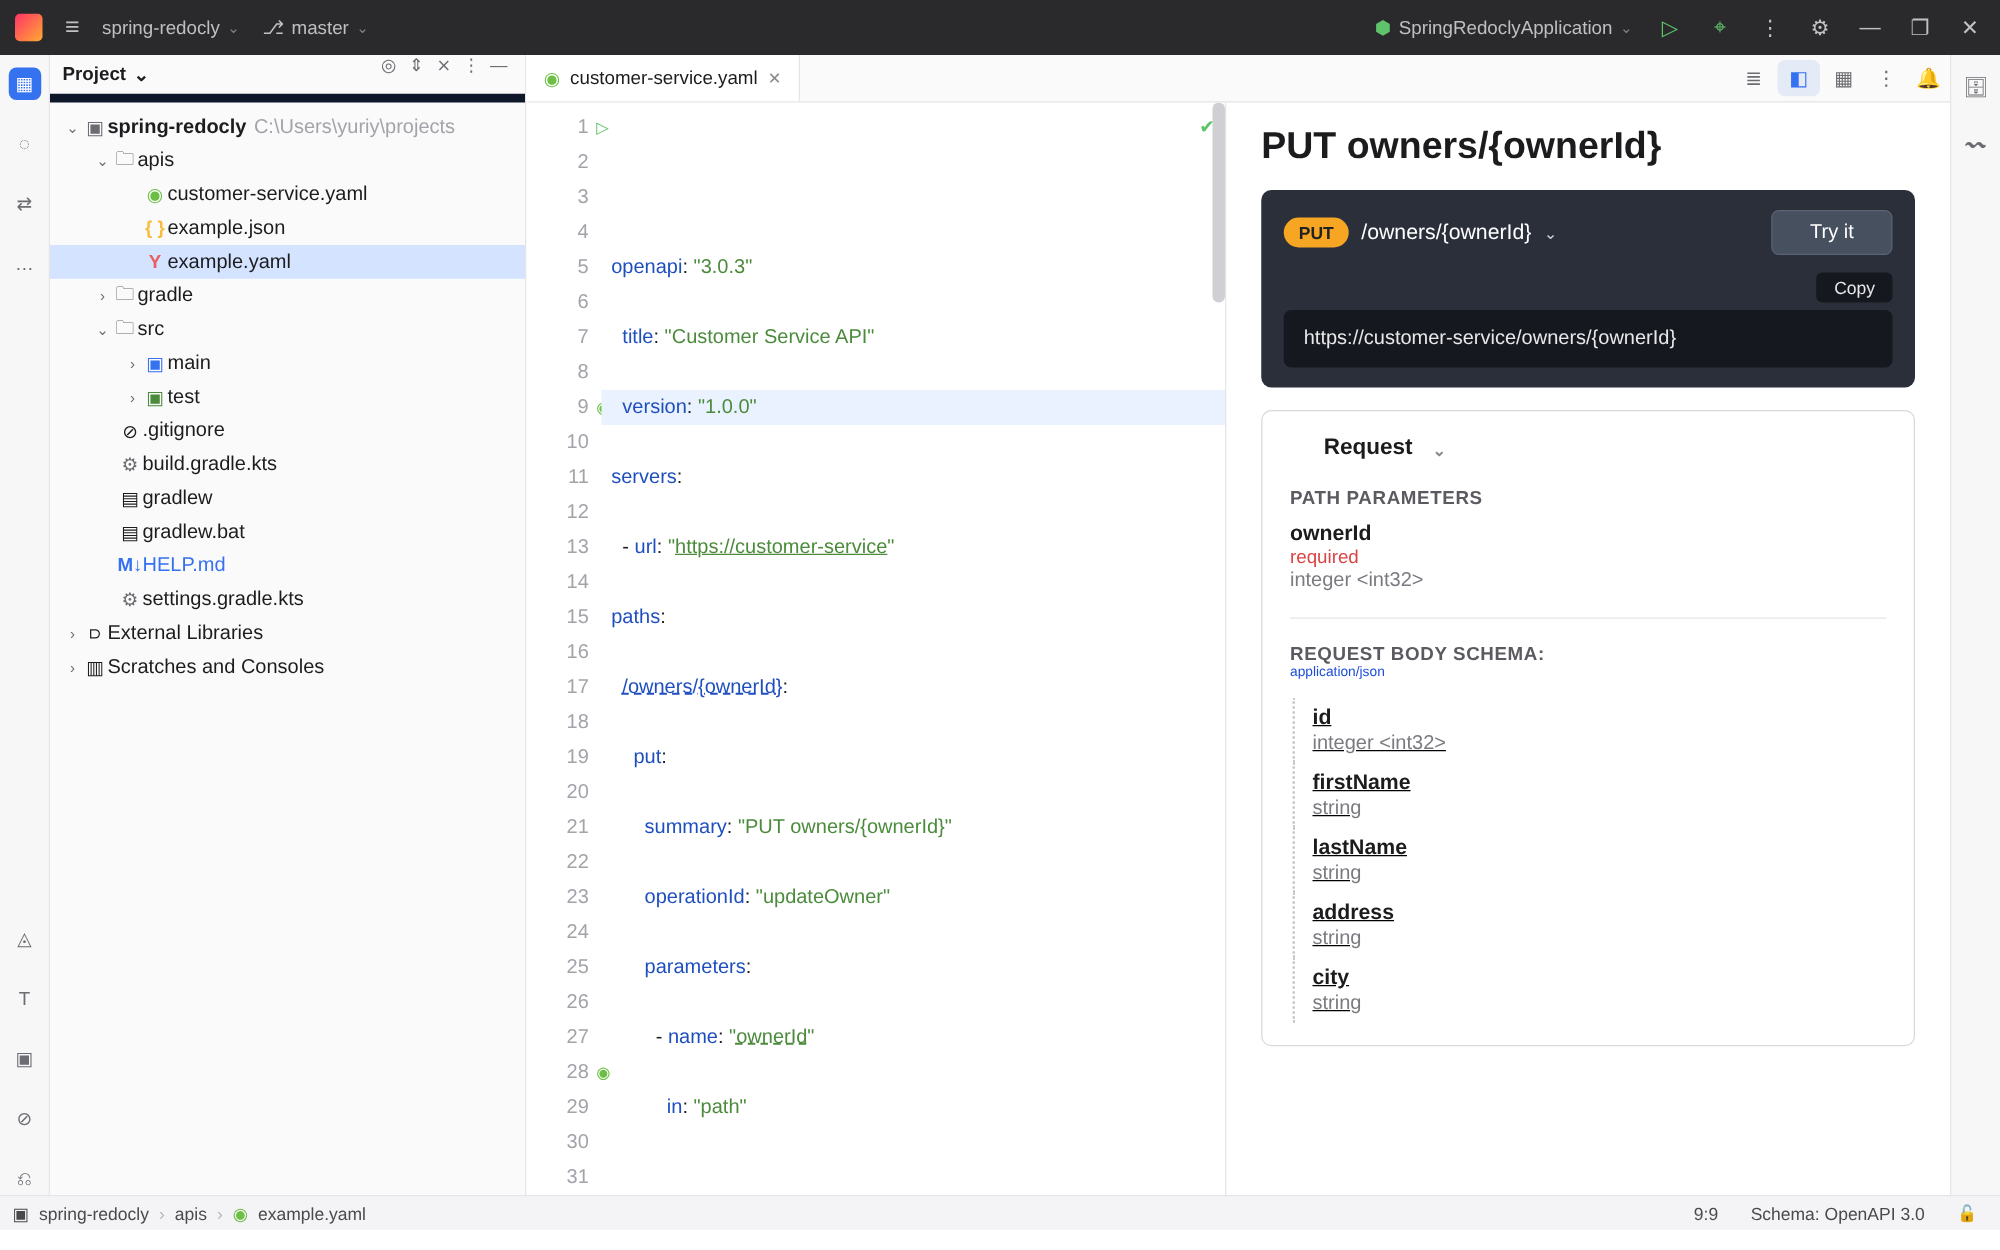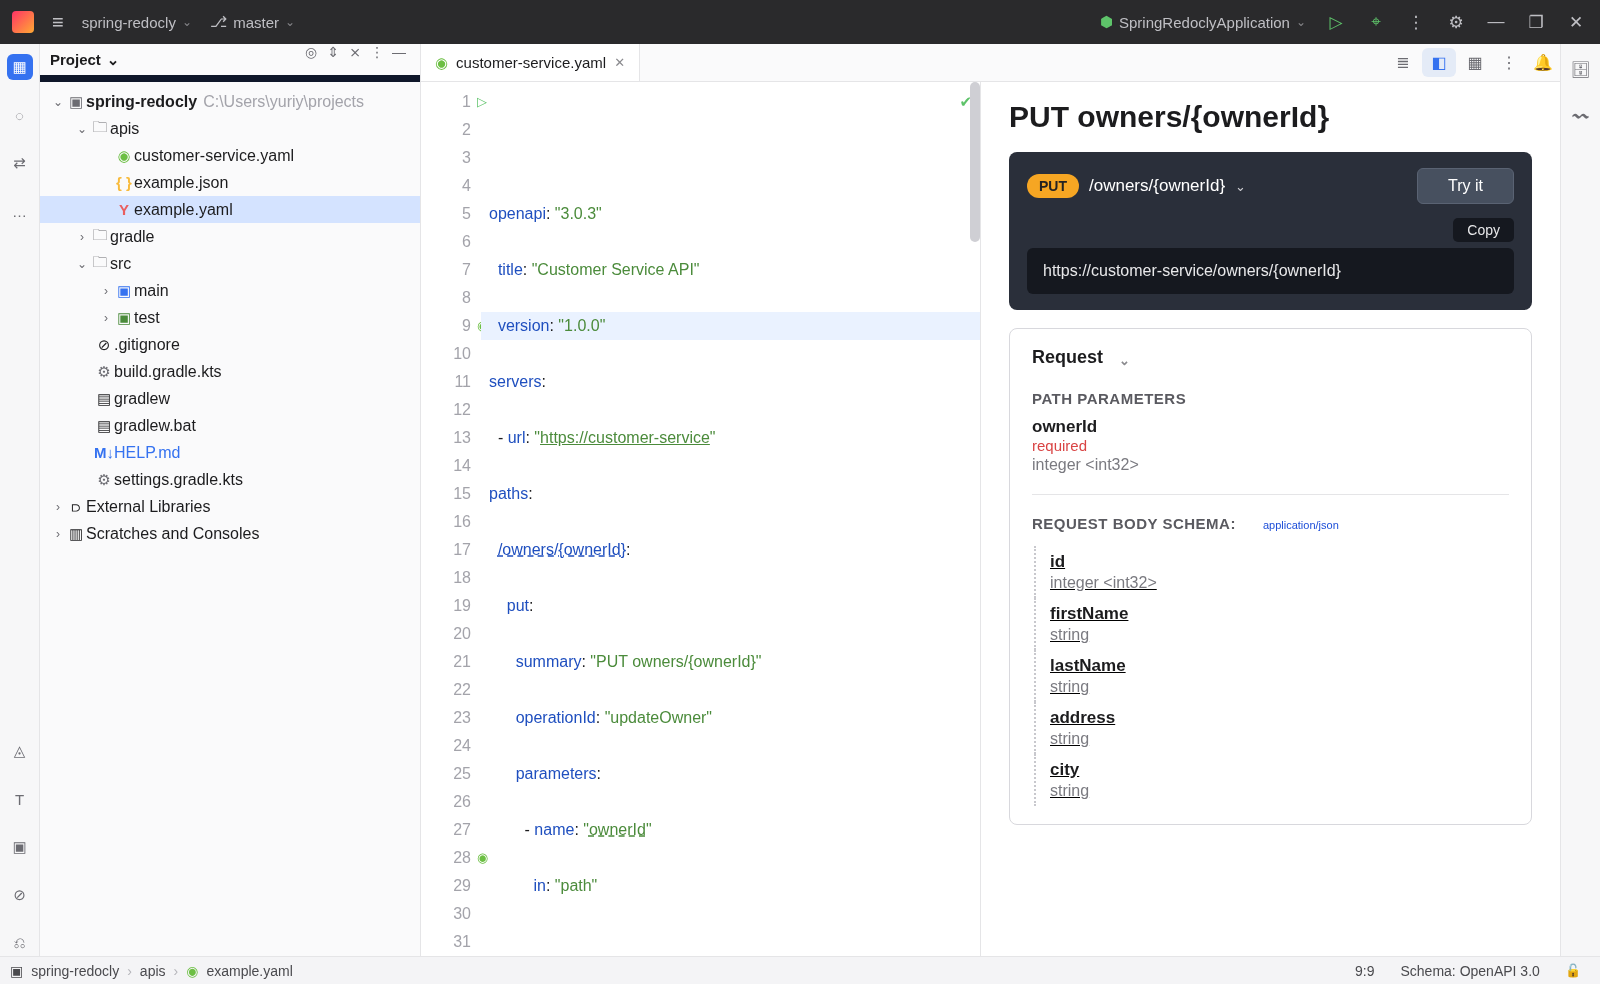--- a/index.html
+++ b/index.html
@@ -88,29 +88,29 @@
 .opbox { background:#2a2f3a; border-radius:8px; padding:16px 18px; color:#e8e8ea; }
 .opbox .toprow { display:flex; align-items:center; gap:10px; }
 .method-pill { background:#f6a623; color:#222; font-weight:700; font-size:14px; padding:4px 12px; border-radius:14px; }
 .opbox .path { font-size:17px; color:#fff; }
 .opbox .pchev { color:#cfcfd4; font-size:13px; }
 .trybtn { margin-left:auto; background:#47505f; border:1px solid #5a6373; border-radius:6px; padding:8px 30px; color:#fff; font-size:16px; cursor:pointer; }
 .copybtn { float:right; background:#15181f; color:#e8e8ea; border-radius:5px; padding:4px 14px; font-size:14px; margin:14px 0 6px; cursor:pointer; }
 .urlbox { clear:both; background:#15181f; border-radius:6px; padding:14px 16px; color:#e8e8ea; font-size:16px; word-break:break-all; }
 
 .reqcard { border:1px solid #d8d8dd; border-radius:8px; margin-top:18px; padding:18px 22px; }
-.reqcard .rqhdr { font-size:18px; font-weight:700; color:#1c1c1e; display:flex; align-items:flex-end; gap:16px; }
+.reqcard .rqhdr { font-size:18px; font-weight:700; color:#1c1c1e; display:flex; align-items:flex-end; gap:16px;margin-left:27px; }
 .reqcard .rqhdr .chv { color:#8a8a8e; font-size:13px; }
 .sect { font-size:15px; font-weight:700; color:#5a5a60; letter-spacing:.5px; margin-top:22px; }
 .paramrow { margin-top:10px; }
 .paramrow .pname { font-size:17px; font-weight:700; color:#1c1c1e; }
 .paramrow .req { color:#d94444; font-size:15px; }
 .paramrow .ptype { color:#7a7a80; font-size:16px; margin-top:2px; }
 .hr { height:1px; background:#e5e5e7; margin:20px 0; }
-.bodyhdr { display:flex; align-items:baseline; gap:27px; }
+.bodyhdr { display:flex; align-items:baseline; gap:0;flex-direction:column; }
 .bodyhdr .mime { color:#1d4ed8; font-size:11px; font-weight:400; }
 .schematbl { margin-top:14px;text-decoration:underline; }
 .schematbl .srow { padding:6px 0; border-left:2px dotted #c8c8cd; padding-left:14px; margin-left:2px; }
 .schematbl .sname { font-size:17px; font-weight:700; color:#1c1c1e; }
 .schematbl .stype { font-size:16px; color:#7a7a80; margin-top:2px; }
 
 
 .rstrip { width:40px; background:#f7f7f8; border-left:1px solid #e5e5e7; display:flex; flex-direction:column; align-items:center; padding-top:16px; gap:22px; }
 .rstrip .rbtn { width:20px; height:20px; color:#6c6c72; font-size:16px; cursor:pointer; text-align:center; }
 

